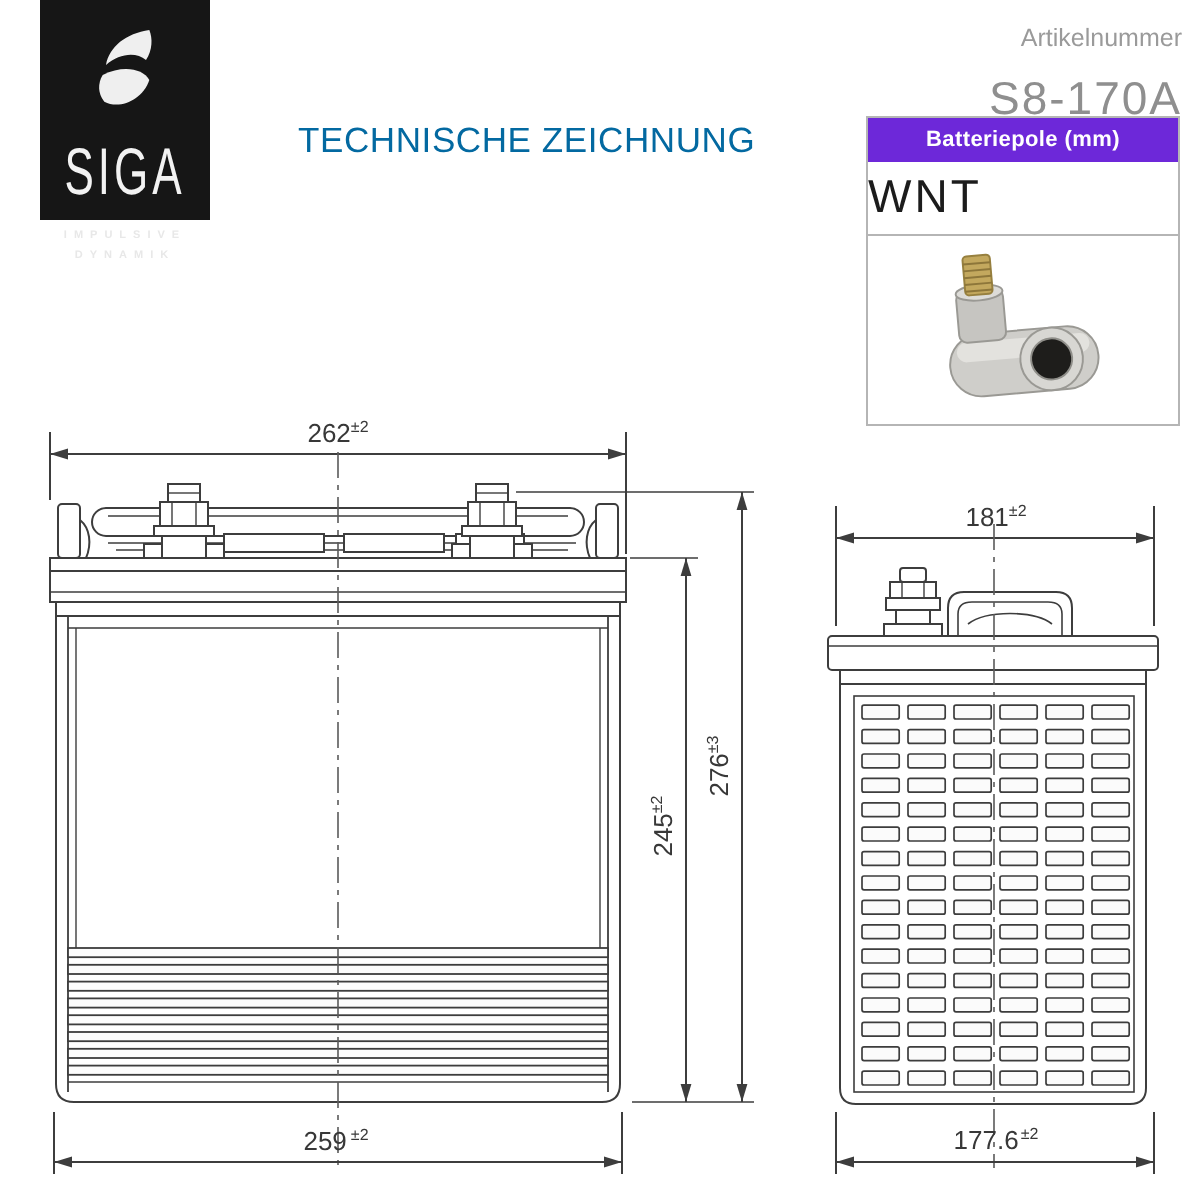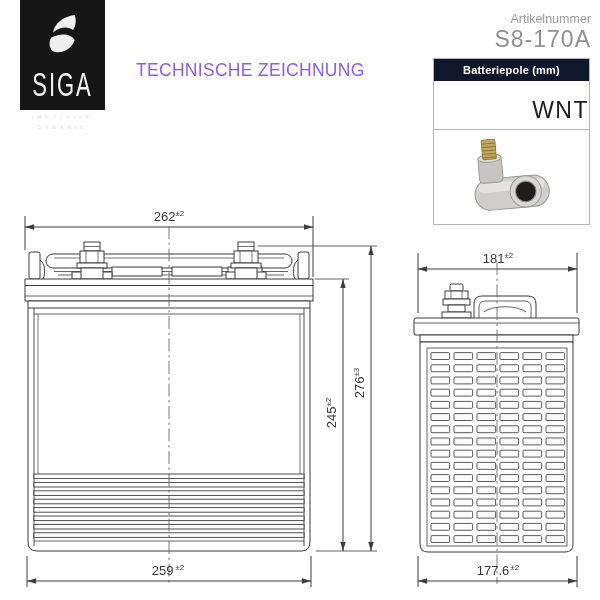--- a/index.html
+++ b/index.html
@@ -14,37 +14,37 @@
   }
   .logo-mark { margin-top:10px; }
   .logo-word {
     display:block; margin-top:2px; font-size:22px; font-weight:500; letter-spacing:2px;
     transform:scaleY(1.5); transform-origin:top center; color:#f2f2f2;
   }
   .logo-tag { display:block; font-size:5.5px; font-weight:bold; letter-spacing:3.5px; color:#e8e8e8; }
   .logo-tag1 { margin-top:22px; }
   .logo-tag2 { margin-top:4px; }
   .page-title {
-    position:absolute; left:136px; top:60px; font-size:17.5px; font-weight:500;
-    color:#8b5cf6; letter-spacing:0.3px; white-space:nowrap;
+    position:absolute; left:149px; top:60px; font-size:17.5px; font-weight:500;
+    color:#0369a1; letter-spacing:0.3px; white-space:nowrap;
   }
   .article { position:absolute; left:433px; top:12px; width:158px; text-align:right; }
   .article-label { font-size:12.5px; color:#9a9a9a; }
-  .article-value { font-size:23px; color:#8f8f8f; letter-spacing:1px; margin-top:0; }
+  .article-value { font-size:23px; color:#8f8f8f; letter-spacing:1px; margin-top:10px; }
   .pole-panel {
     position:absolute; left:433px; top:58px; width:157px; border:1px solid #b5b5b5;
     background:#fff; box-sizing:border-box;
   }
   .pole-header {
-    background:#0f172a; color:#ffffff; font-size:11px; font-weight:bold;
+    background:#6d28d9; color:#ffffff; font-size:11px; font-weight:bold;
     text-align:center; padding:5px 16px; letter-spacing:0.2px;
   }
   .pole-type {
-    font-size:23px; color:#1c1c1c; text-align:right; letter-spacing:1.5px;
-    padding:16px 0 5px 0; border-bottom:1px solid #b5b5b5;
+    font-size:23px; color:#1c1c1c; text-align:left; letter-spacing:1.5px;
+    padding:4px 0 5px 0; border-bottom:1px solid #b5b5b5;
   }
   .pole-photo { height:94px; display:flex; align-items:center; justify-content:center; }
   
   .front-svg { position:absolute; left:0; top:200px; }
   .side-svg  { position:absolute; left:400px; top:240px; }
   svg text {
     font-family:"Liberation Sans", sans-serif; font-size:13px;
     fill:#383838; stroke:none;
   }
   svg .tol { font-size:8px; }

